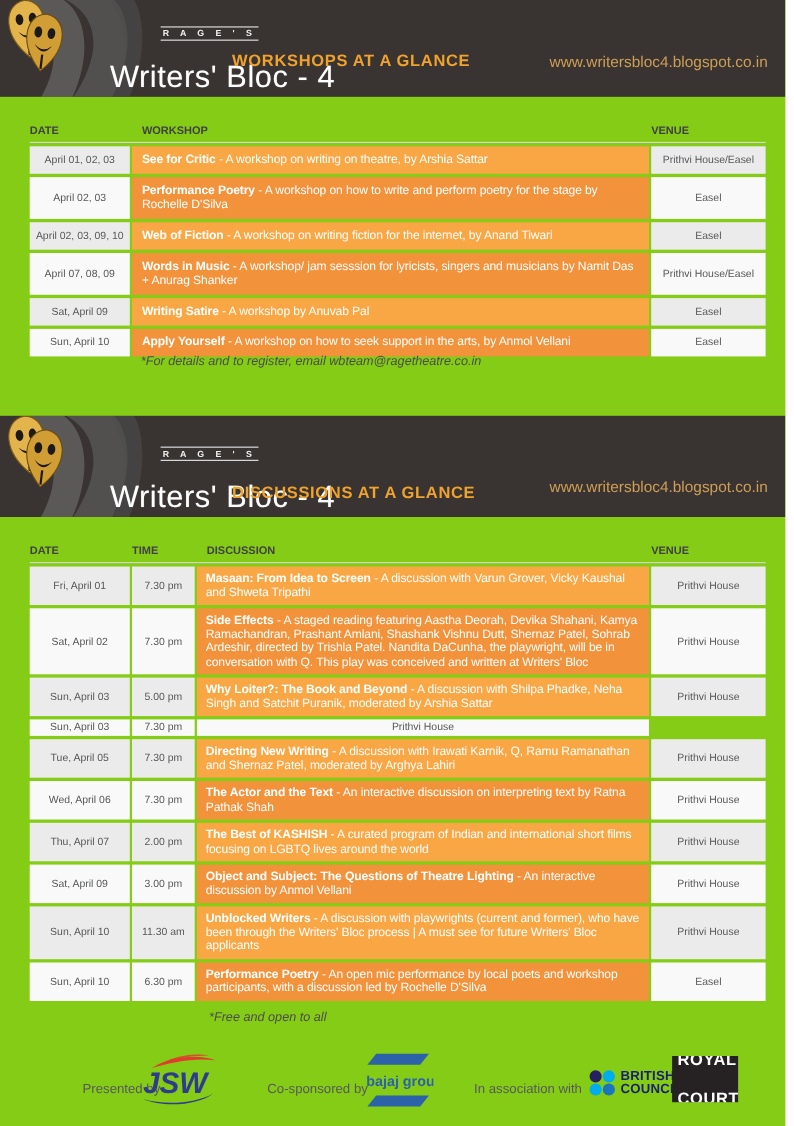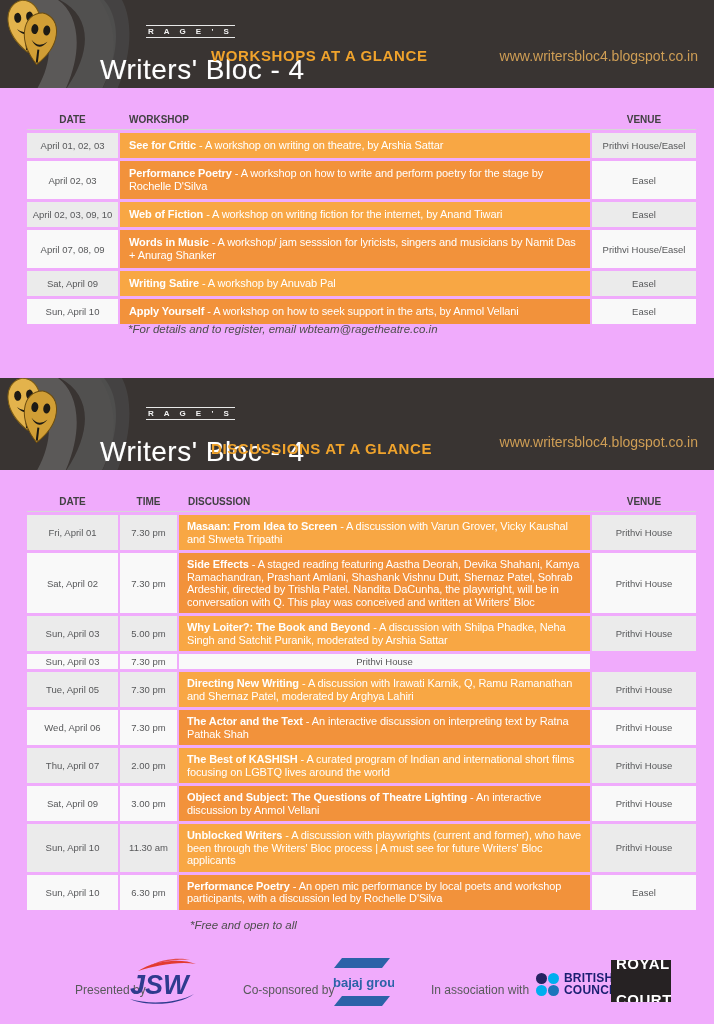--- a/index.html
+++ b/index.html
@@ -1,16 +1,16 @@
 <!DOCTYPE html>
 <html><head>
 <meta charset="utf-8">
 <style>
   html,body{margin:0;padding:0;background:#fff;}
-  .page{position:relative;width:714px;height:1024px;background:#f0abfc;overflow:hidden;
+  .page{position:relative;width:714px;height:1024px;background:#84cc16;overflow:hidden;
         font-family:"Liberation Sans",sans-serif;}
 
   
   .banner{position:absolute;left:0;right:0;background:#393432;overflow:hidden;}
   .banner-1{top:0;height:88px;}
   .banner-2{top:378px;height:92px;}
   .banner-art{position:absolute;left:0;top:0;}
   .brand{position:absolute;left:100px;width:260px;color:#fff;}
   .banner-1 .brand{top:20px;}
   .banner-2 .brand{top:24px;}
@@ -27,21 +27,21 @@
   .banner-1 .banner-url{top:48px;}
   .banner-2 .banner-url{top:56px;}
 
   
   .tablewrap{position:absolute;left:27px;width:669px;}
   .t1{top:114px;}
   .t2{top:496px;}
   .t1grid{display:grid;grid-template-columns:91px 470px 104px;column-gap:2px;}
   .t2grid{display:grid;grid-template-columns:91px 57px 411px 104px;column-gap:2px;}
   .thead{padding-bottom:4px;border-bottom:1px solid #d6d6d6;align-items:end;}
-  .hcell{font-size:10px;font-weight:bold;color:#414042;text-align:center;}
+  .hcell{font-size:10px;font-weight:bold;color:#414042;text-align:left;}
   .hc-main{text-align:left;padding-left:9px;}
   .trow{margin-top:3px;}
   .cell.side{display:flex;align-items:center;justify-content:center;text-align:center;
              font-size:9.5px;color:#57585a;padding:2px;}
   .cell.main{padding:6px 9px;color:#ffffff;font-size:11px;line-height:13px;letter-spacing:-0.1px;}
   .t2 .cell.main{padding:5px 8px;line-height:12.5px;}
   .ttl{font-weight:bold;margin-right:3px;}
   .trow.light .cell.main{background:#f8a744;}
   .trow.dark  .cell.main{background:#f2923b;}
   .trow.light .cell.side{background:#ebebeb;}

